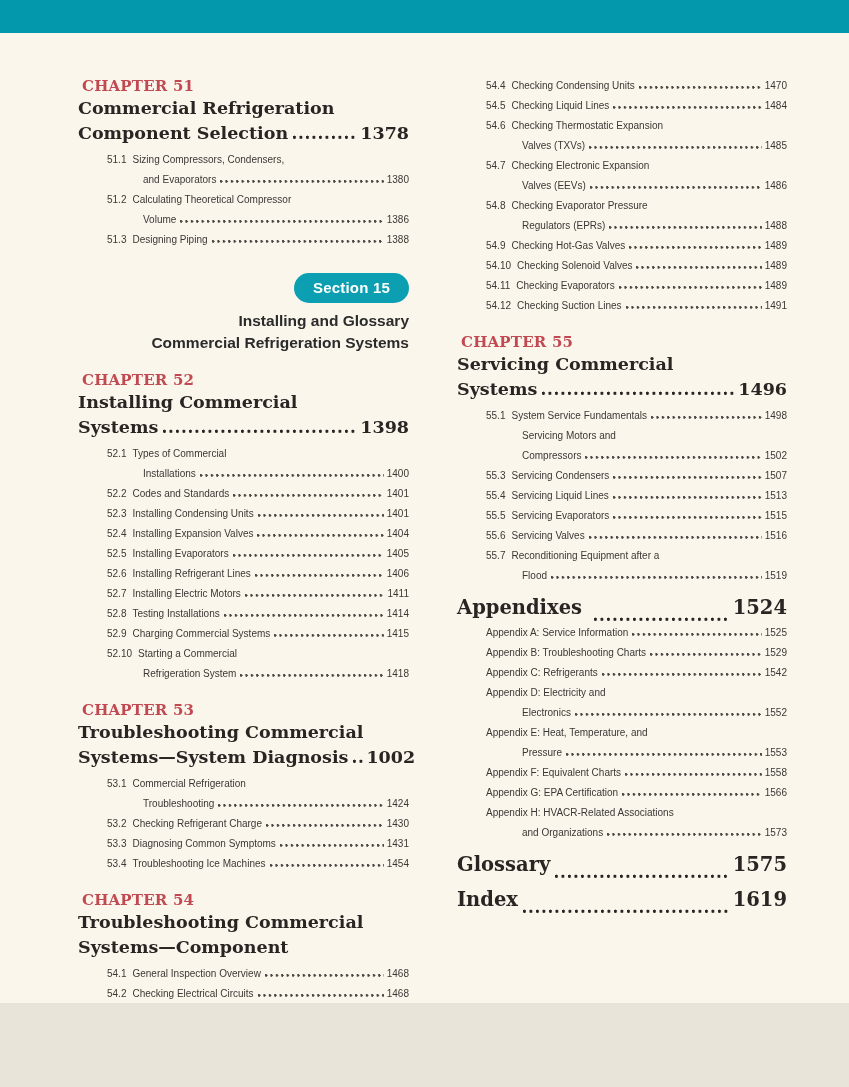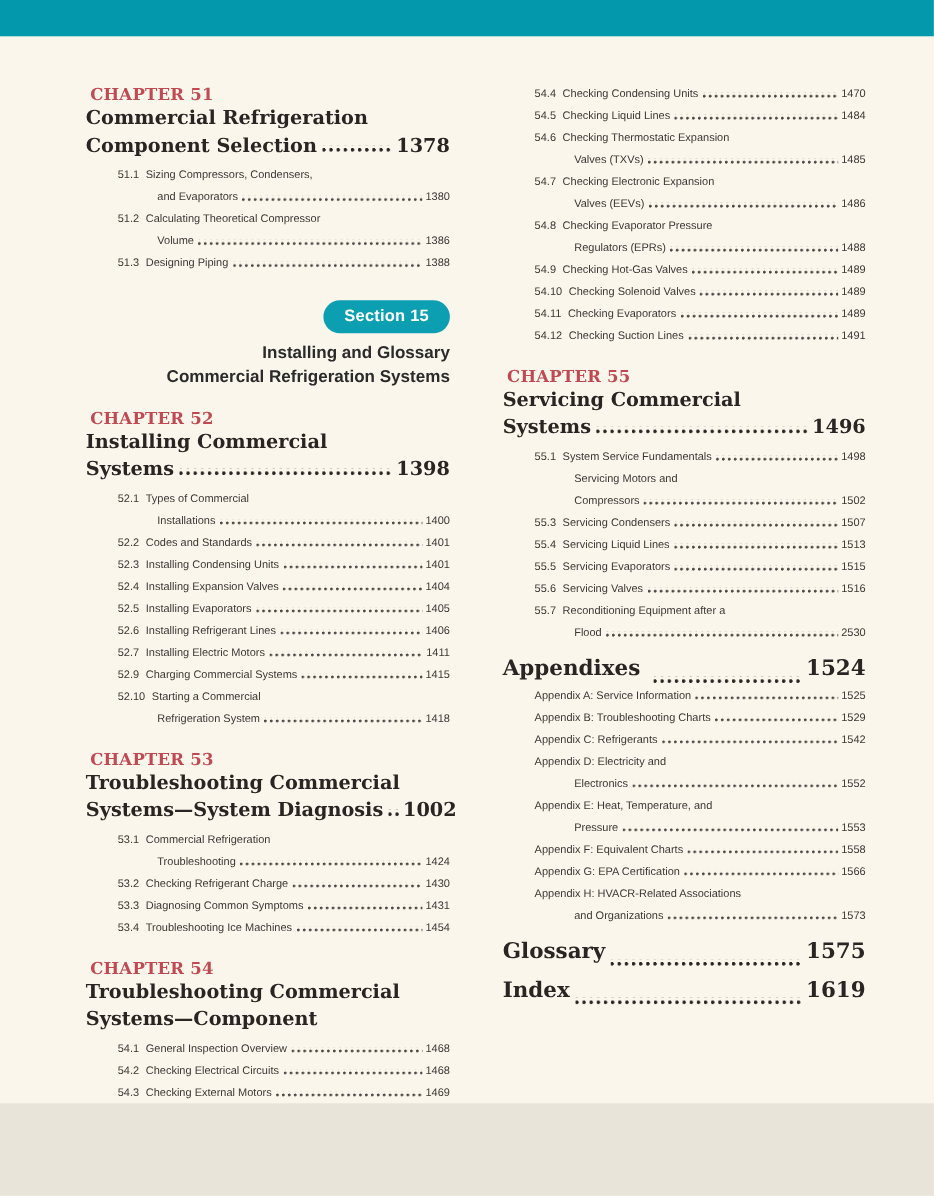--- a/index.html
+++ b/index.html
@@ -197,20 +197,28 @@
           <div class="toc-item">
             <div class="item-row">
               <span class="num">52.7</span>
               <span class="txt">Installing Electric Motors</span>
               <span class="leader"></span>
               <span class="pg">1411</span>
             </div>
           </div>
           <div class="toc-item">
             <div class="item-row">
+              <span class="num">52.8</span>
+              <span class="txt">Testing Installations</span>
+              <span class="leader"></span>
+              <span class="pg">1414</span>
+            </div>
+          </div>
+          <div class="toc-item">
+            <div class="item-row">
               <span class="num">52.9</span>
               <span class="txt">Charging Commercial Systems</span>
               <span class="leader"></span>
               <span class="pg">1415</span>
             </div>
           </div>
           <div class="toc-item">
             <div class="item-row">
               <span class="num">52.10</span>
               <span class="txt">Starting a Commercial</span>
@@ -461,21 +469,21 @@
             </div>
           </div>
           <div class="toc-item">
             <div class="item-row">
               <span class="num">55.7</span>
               <span class="txt">Reconditioning Equipment after a</span>
             </div>
             <div class="item-row cont">
               <span class="txt">Flood</span>
               <span class="leader"></span>
-              <span class="pg">2530</span>
+              <span class="pg">1519</span>
             </div>
           </div>
         </div>
       </div>
       <div class="blk blk-big">
         <div class="big-row">
           <span class="txt">Appendixes </span>
           <span class="leader-b"></span>
           <span class="pg">1524</span>
         </div>

